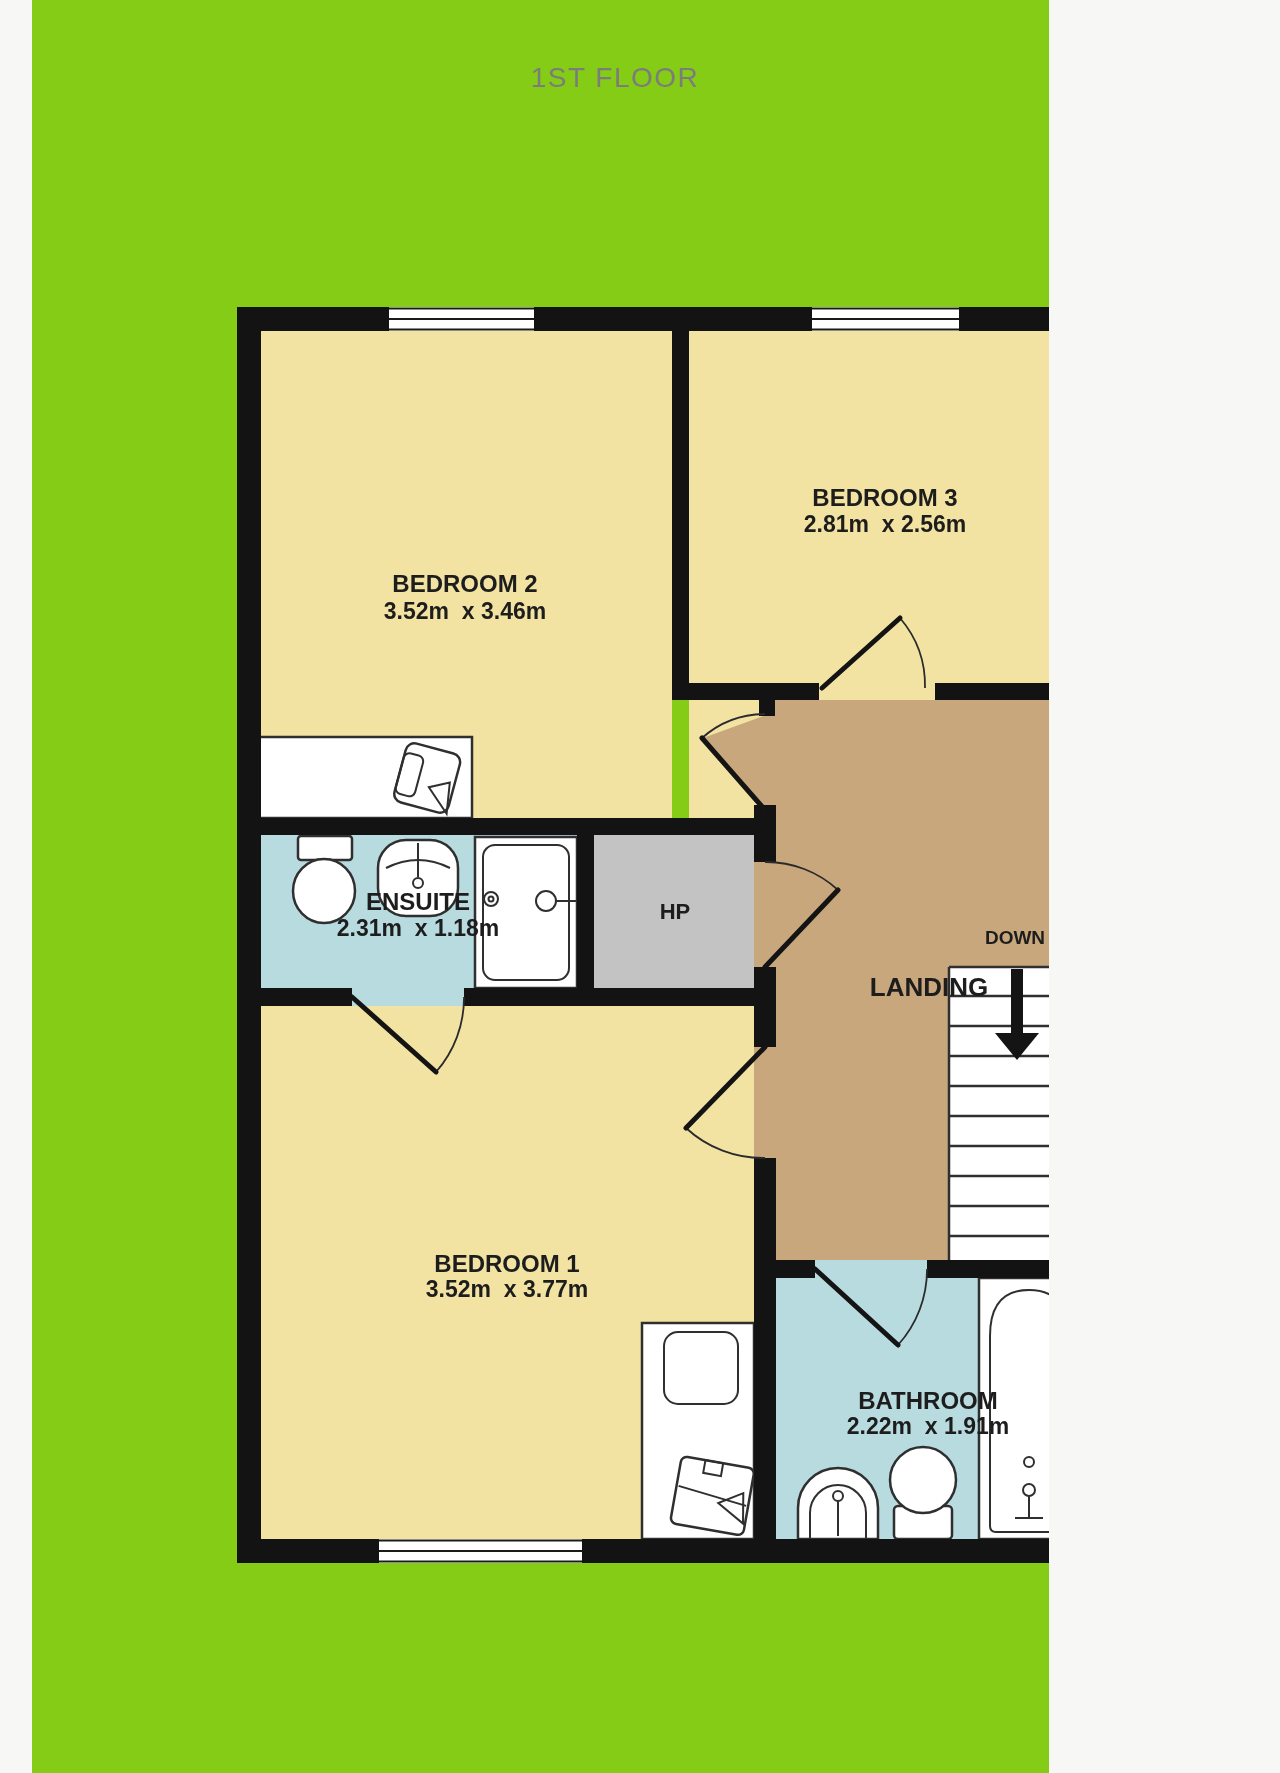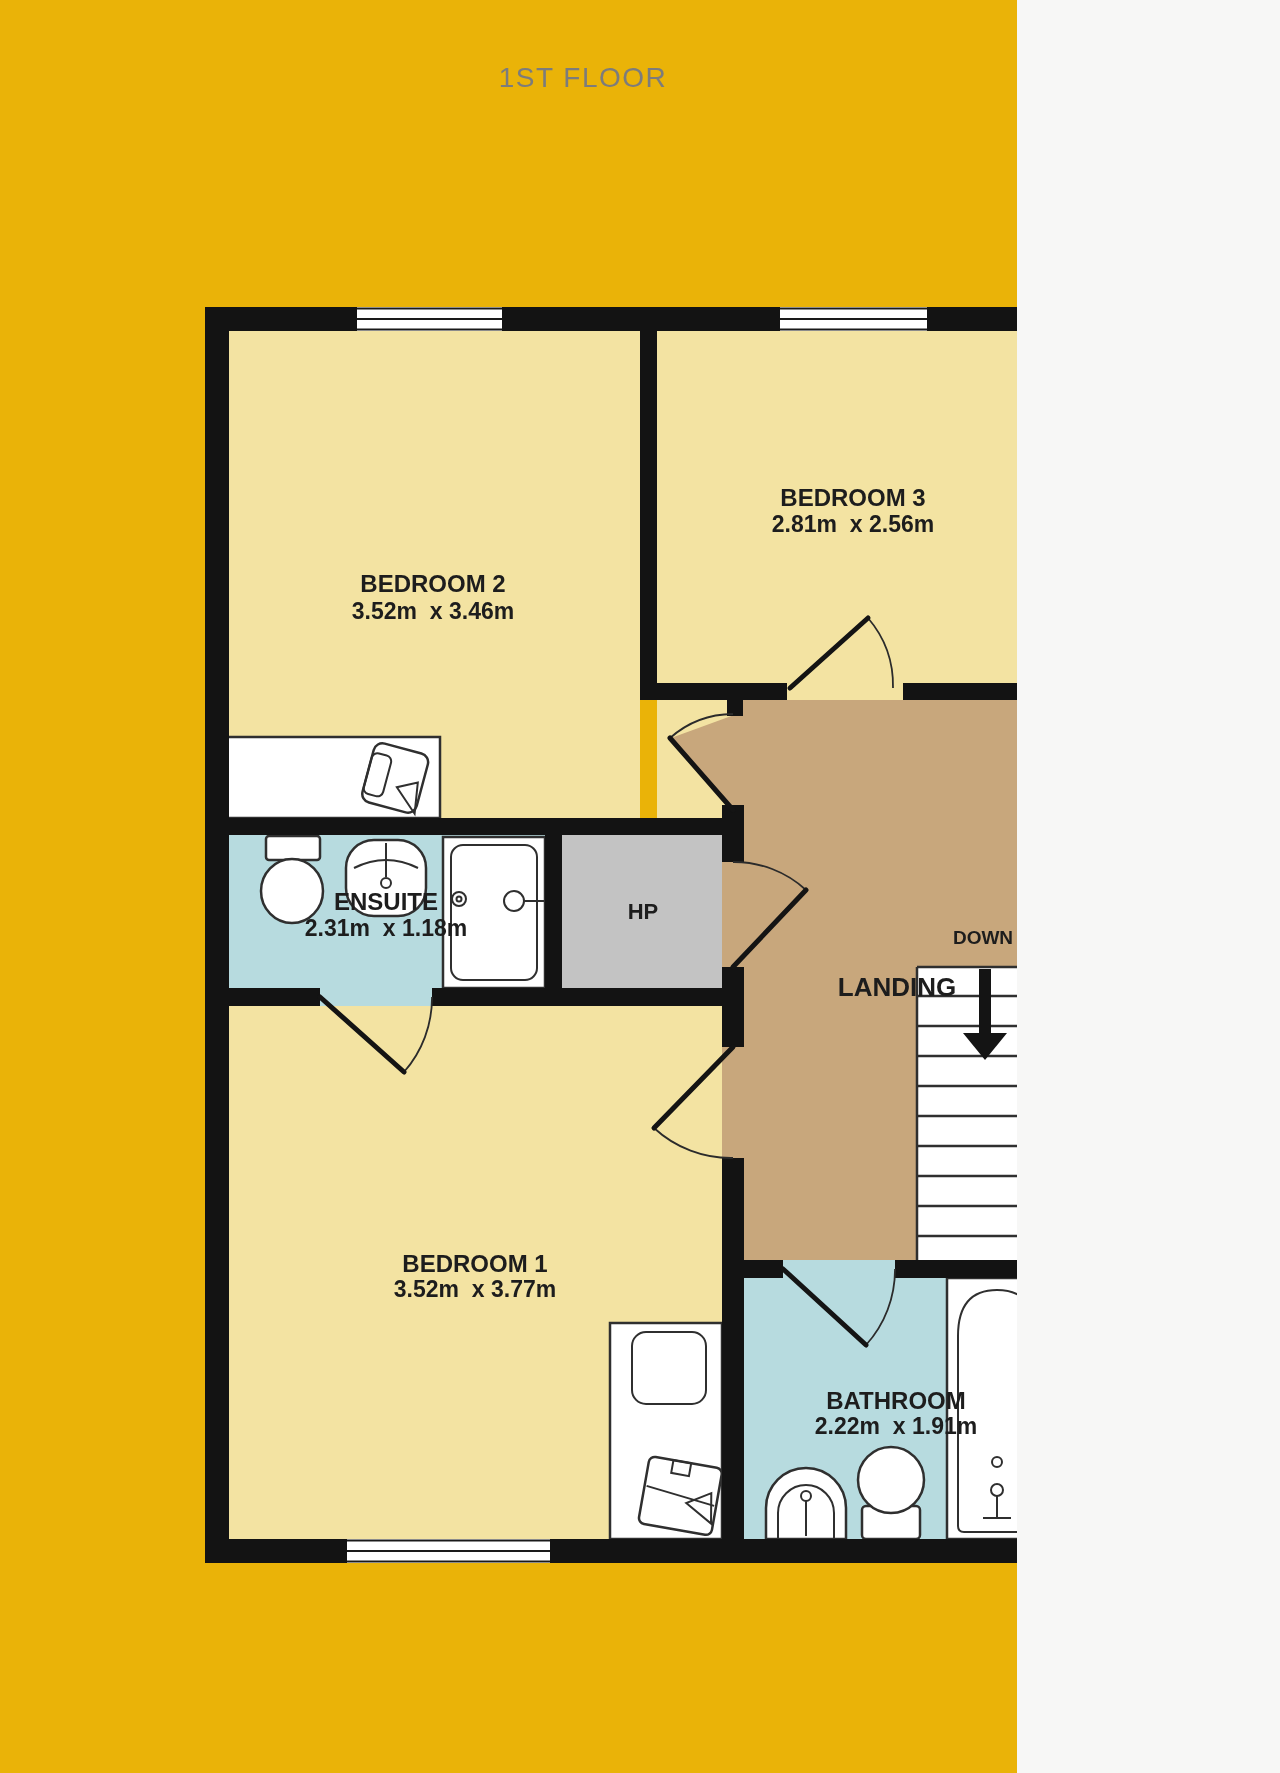--- a/index.html
+++ b/index.html
@@ -1,17 +1,17 @@
 <!DOCTYPE html>
 <html><head>
 <meta charset="utf-8">
 <style>
   html,body{margin:0;padding:0;background:#F7F7F6;}
-  .canvas{position:relative;width:1017px;height:1773px;background:#eab308;overflow:hidden;
-          font-family:"Liberation Sans", sans-serif;}
+  .canvas{position:relative;width:1017px;height:1773px;background:#84cc16;overflow:hidden;
+          font-family:"Liberation Sans", sans-serif;margin-left:32px;}
   svg{position:absolute;left:0;top:0;}
   svg text{white-space:pre;font-family:"Liberation Sans", sans-serif;}
   .title-text{font-size:28px;letter-spacing:1.5px;fill:#7C7C7C;}
   .room-label{font-weight:bold;fill:#1D1D1D;text-anchor:middle;}
   .name{font-size:24px;}
   .dims{font-size:23px;}
   .small{font-size:19px;}
   .landing-lbl{font-size:26px;}
   .hp-lbl{font-size:22px;}
   .fixture{fill:#FFFFFF;stroke:#2F2F2F;stroke-width:2.5;}

